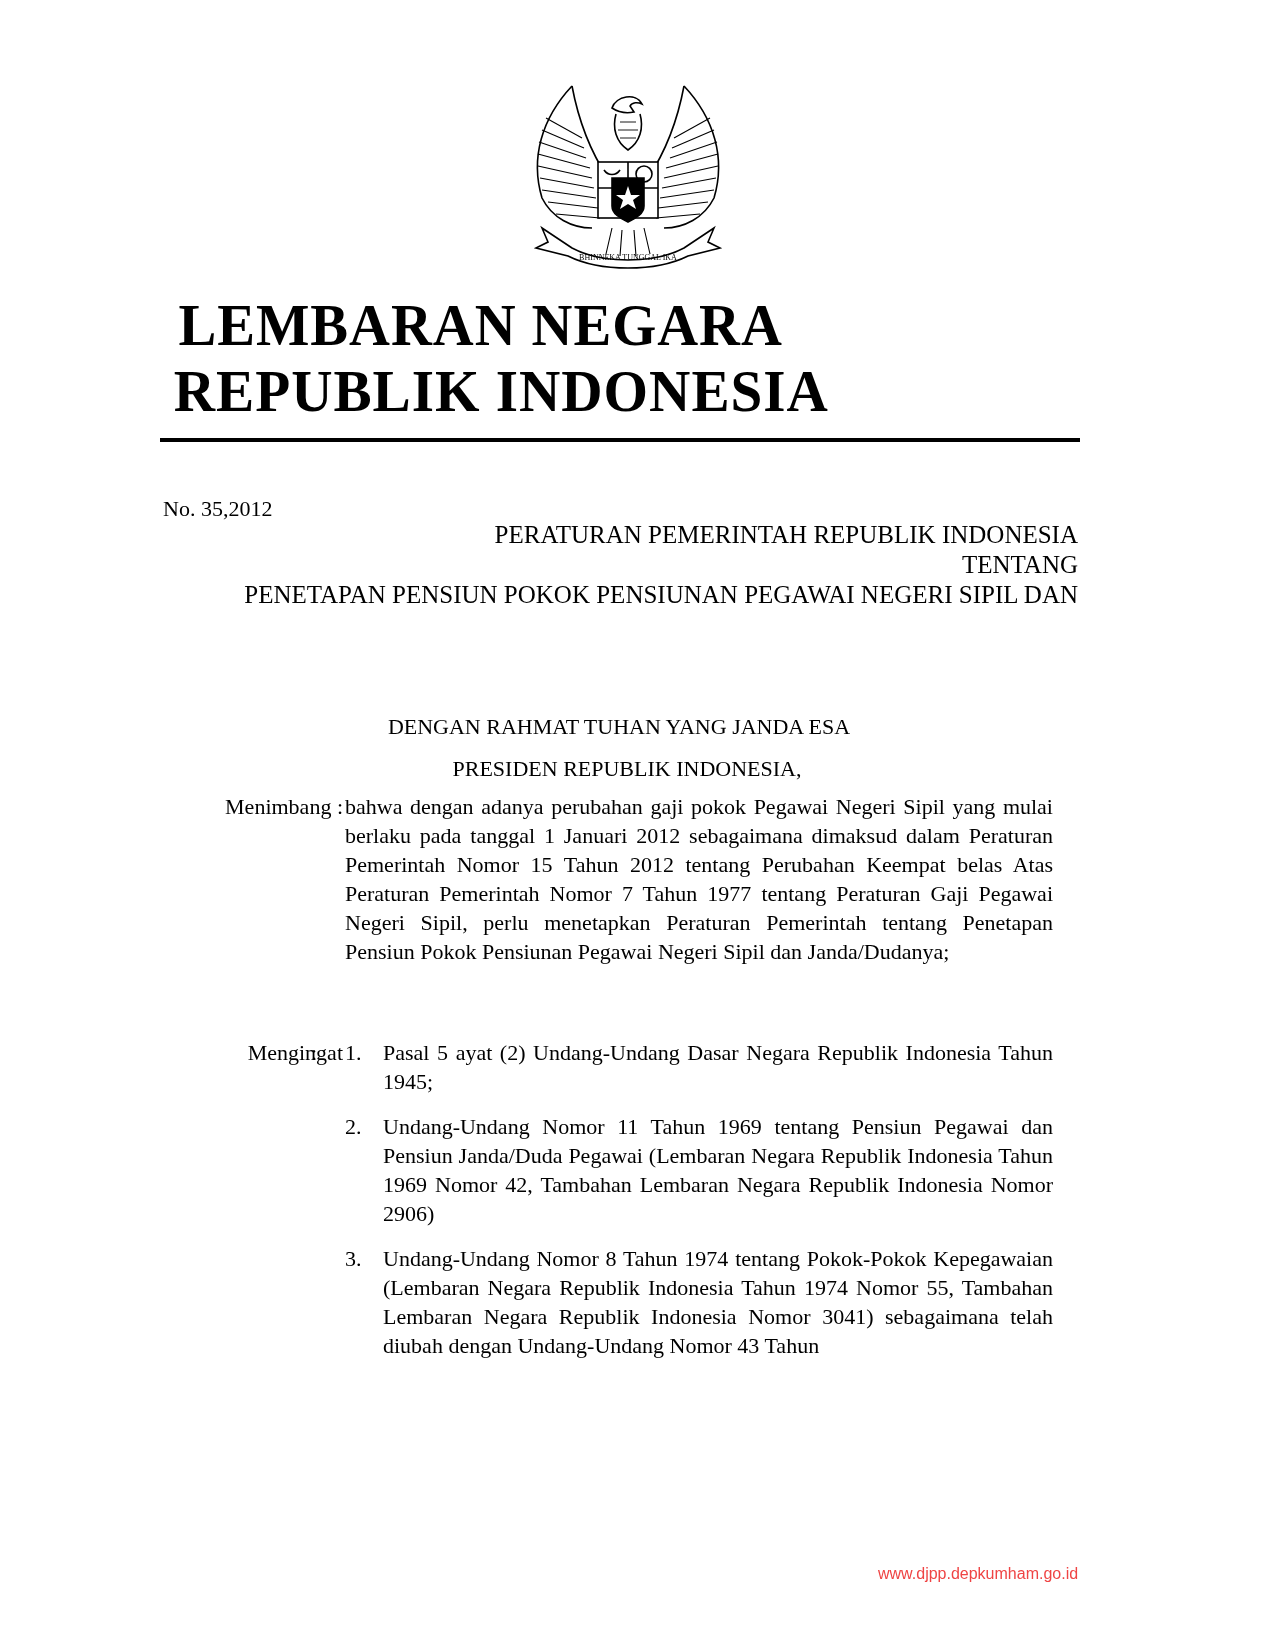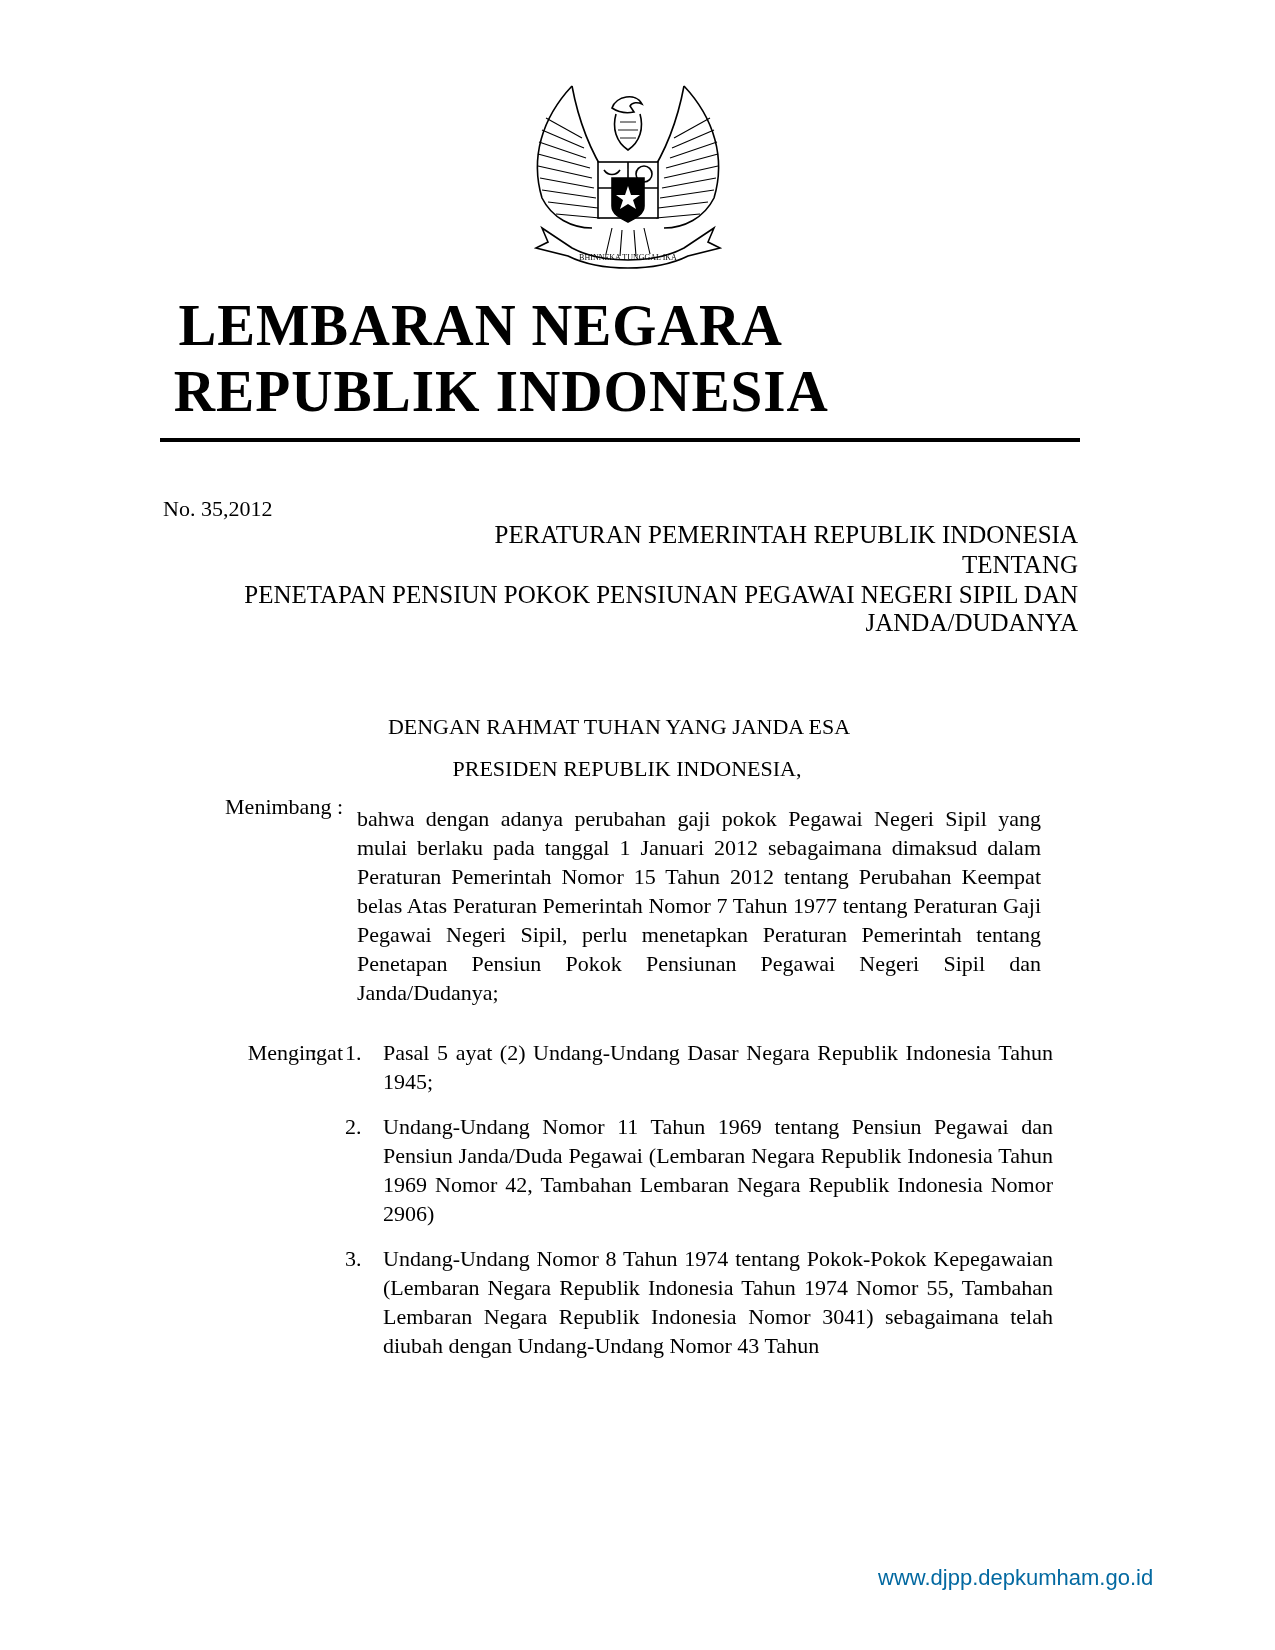--- a/index.html
+++ b/index.html
@@ -13,25 +13,25 @@
   .title-block { position: absolute; left: 160px; top: 520px; width: 918px; text-align: right; font-size: 25px; line-height: 30px; }
   .title-block div { height: 30px; }
   .doc-title-2 { margin-top: -2px; }
   .opening { position: absolute; left: 160px; top: 714px; width: 918px; text-align: center; font-size: 22px; }
   .opening .o1 { position: absolute; left: 0; width: 918px; top: 0; }
   .opening .o2 { position: absolute; left: 8px; width: 918px; top: 42px; }
   .section { position: absolute; left: 163px; width: 918px; font-size: 22px; line-height: 29px; }
   .section .label { position: absolute; left: 0; top: 0; width: 180px; text-align: right; }
   .section .colon { position: absolute; top: 0; }
   .section .body { position: absolute; left: 182px; width: 708px; text-align: justify; text-align-last: left; }
-  .body p { margin: 12px; text-align: justify; }
+  .body p { margin: 0; text-align: justify; }
   .item { position: relative; padding-left: 38px; margin-bottom: 16px; text-align: justify; }
   .item .num { position: absolute; left: 0; top: 0; }
   .item .txt { display: block; text-align: justify; }
-  .watermark { position: absolute; left: 878px; top: 1565px; font-family: "Liberation Sans", "DejaVu Sans", sans-serif; font-size: 22px; color: #0369a1; text-align: center; }
+  .watermark { position: absolute; left: 878px; top: 1565px; font-family: "Liberation Sans", "DejaVu Sans", sans-serif; font-size: 16px; color: #ef4444; text-align: center; }
 </style>
 </head>
 <body>
 
 <div class="emblem">
   <svg width="232" height="196" viewBox="0 0 232 196" xmlns="http://www.w3.org/2000/svg" fill="none" stroke="#000" stroke-width="1.6">
 
     <path d="M60 8 C 30 40, 18 80, 30 120 C 40 140, 60 150, 80 150"></path>
     <path d="M60 8 C 66 40, 76 70, 96 100"></path>
     <g stroke-width="1.1">
@@ -87,21 +87,20 @@
   <div class="l1">LEMBARAN NEGARA</div>
   <div class="l2">REPUBLIK INDONESIA</div>
 </div>
 <div class="rule"></div>
 <div class="issue-no">No. 35,2012</div>
 
 <div class="title-block">
   <div>PERATURAN PEMERINTAH REPUBLIK INDONESIA</div>
   <div>TENTANG</div>
   <div>PENETAPAN PENSIUN POKOK PENSIUNAN PEGAWAI NEGERI SIPIL DAN</div>
-  <div class="doc-title-2">JANDA/DUDANYA</div>
 </div>
 
 <div class="opening">
   <div class="o1">DENGAN RAHMAT TUHAN YANG JANDA ESA</div>
   <div class="o2">PRESIDEN REPUBLIK INDONESIA,</div>
 </div>
 
 <div class="section" style="top: 792px;">
   <div class="label">Menimbang :</div>
   <div class="body">

